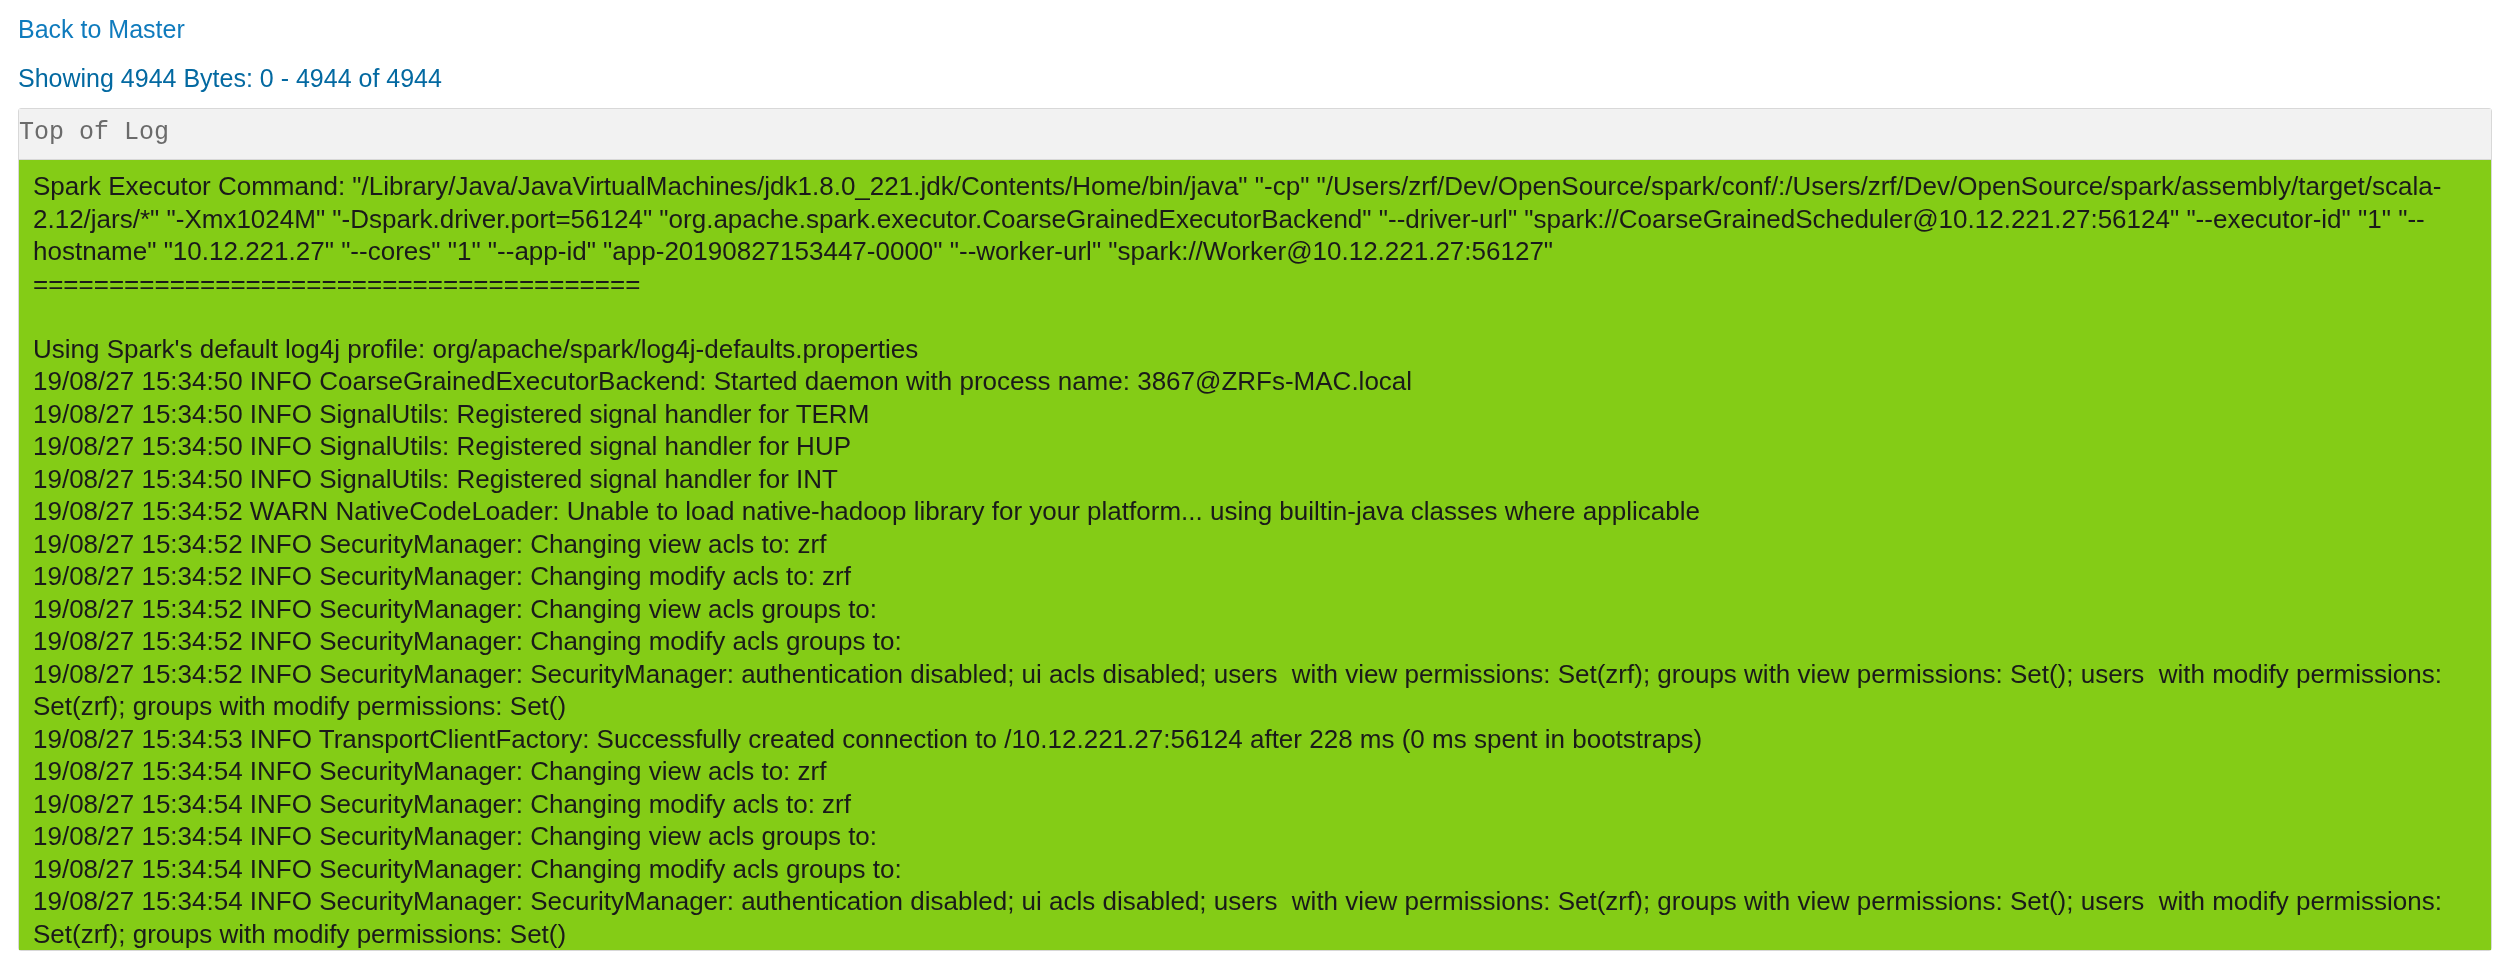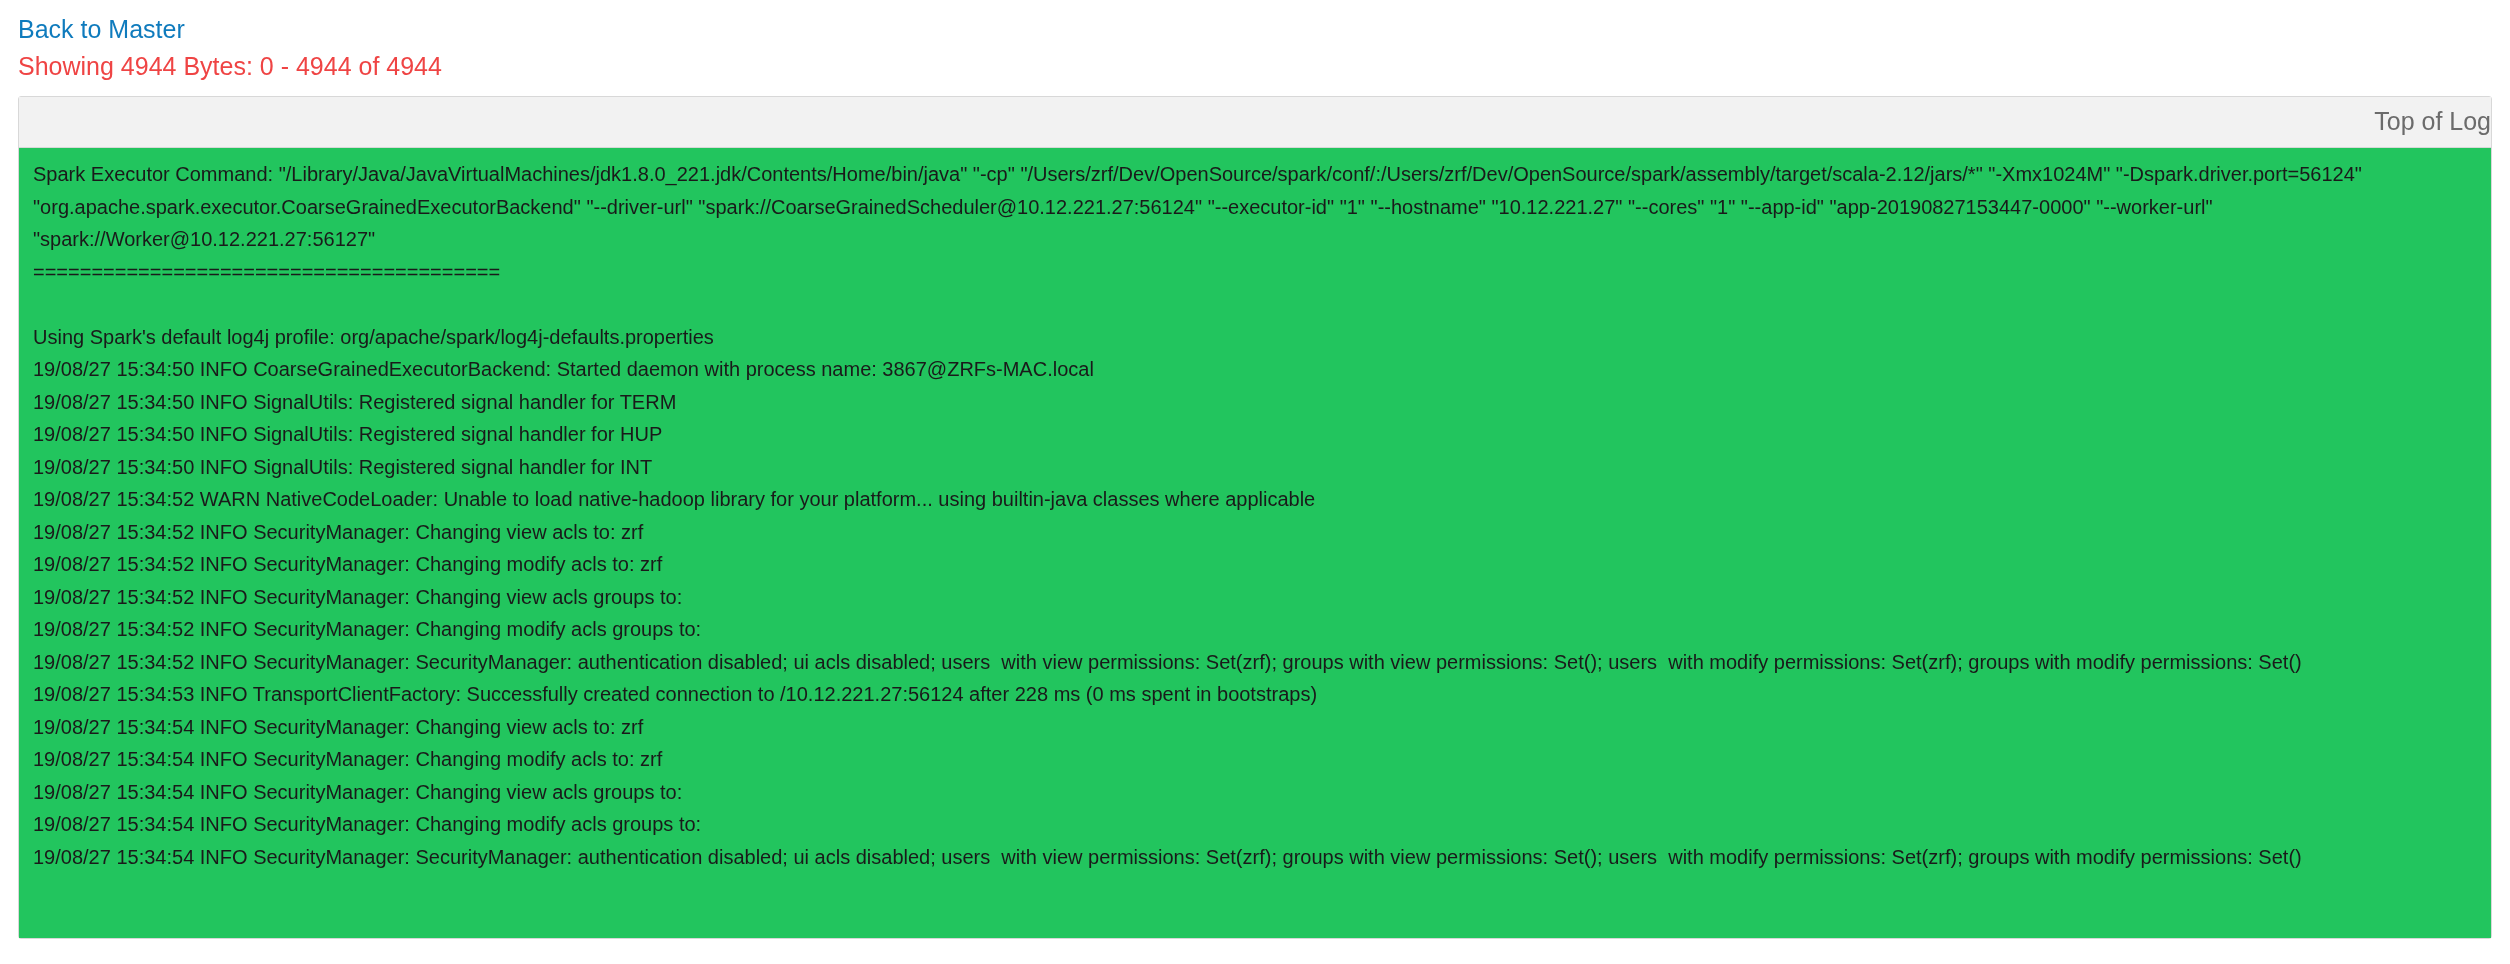--- a/index.html
+++ b/index.html
@@ -24,46 +24,47 @@
     font-size: 25px;
     line-height: 30px;
     text-decoration: none;
     font-family: "Liberation Sans", sans-serif;
     margin-bottom: 6px;
   }
 
   .showing-line {
     font-size: 25px;
     line-height: 32px;
-    color: #ef4444;
+    color: #0369a1;
+    margin-top: 12px;
     margin-bottom: 14px;
     font-family: "Liberation Sans", sans-serif;
   }
 
   .log-panel {
     border: 1px solid #d8d8d8;
     border-radius: 3px;
     background: #ffffff;
     box-sizing: border-box;
     width: 2474px;
   }
   .log-panel-header {
     background: #f2f2f2;
     border-bottom: 1px solid #d8d8d8;
-    text-align: right;
+    text-align: left;
     color: #6b6b6b;
     font-size: 25px;
     line-height: 30px;
     padding: 9px 0 11px 0;
-    font-family: Liberation Sans, sans-serif;
+    font-family: Liberation Mono, monospace;
   }
   .log-body {
-    background: #22c55e;
+    background: #84cc16;
     padding: 10px 14px 10px 14px;
-    font-size: 20px;
+    font-size: 26px;
     line-height: 32.5px;
     color: #1a1a1a;
     font-family: "Liberation Sans", sans-serif;
     white-space: pre-wrap;
     word-break: break-word;
     overflow: hidden;
     height: 790px;
     box-sizing: border-box;
   }
   .log-line {

